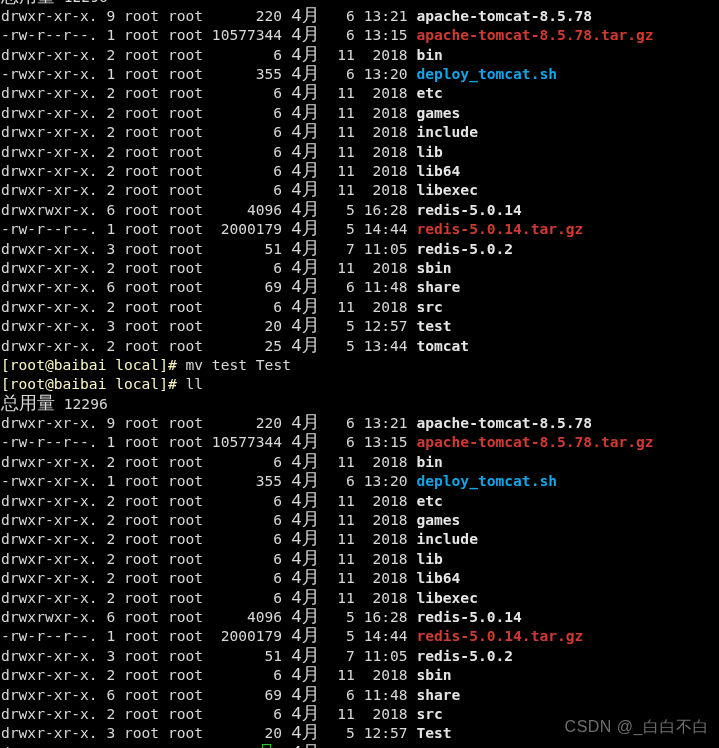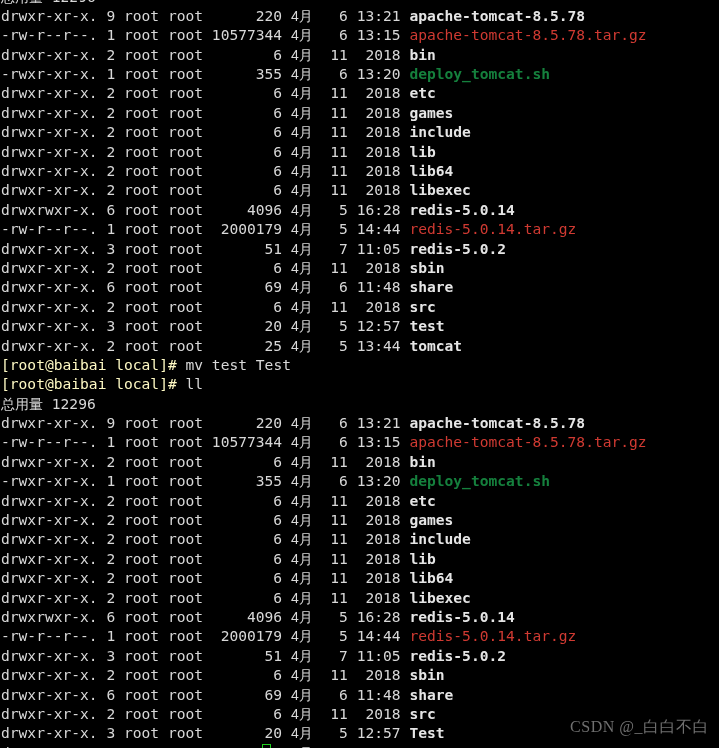--- a/index.html
+++ b/index.html
@@ -45,37 +45,37 @@
   .row {
     height: 19.4px;
     white-space: pre;
     display: block;
     font-family: "DejaVu Sans Mono", "Liberation Mono", monospace;
   }
 
   
   .c-plain  { color: #d8d8d8; }
   .c-dir    { color: #e5e5e5; font-weight: bold; }
-  .c-arch   { color: #d03a32; font-weight: normal; margin-top: 38px; }
-  .c-exec   { color: #15803d; font-weight: bold; }
+  .c-arch   { color: #d03a32; font-weight: bold; margin-top: 38px; }
+  .c-exec   { color: #0ea5e9; font-weight: bold; }
   .c-prompt { color: #fef9c3; }
   .c-total  { color: #d8d8d8; }
 
   
   .cjk {
-    font-family: Liberation Sans, sans-serif;
-    font-size: 14px;
+    font-family: Liberation Mono, monospace;
+    font-size: 18px;
   }
 
   #watermark {
     position: absolute;
     right: 10px;
     bottom: 10px;
     color: #6f6f6f;
-    font-family: Liberation Serif, serif;
+    font-family: Liberation Sans, sans-serif;
     font-size: 16px;
     letter-spacing: 0.5px;
     user-select: none;
     pointer-events: none;
   }
 
   #cursor {
     position: absolute;
     left: 262px;
     bottom: 0px;

